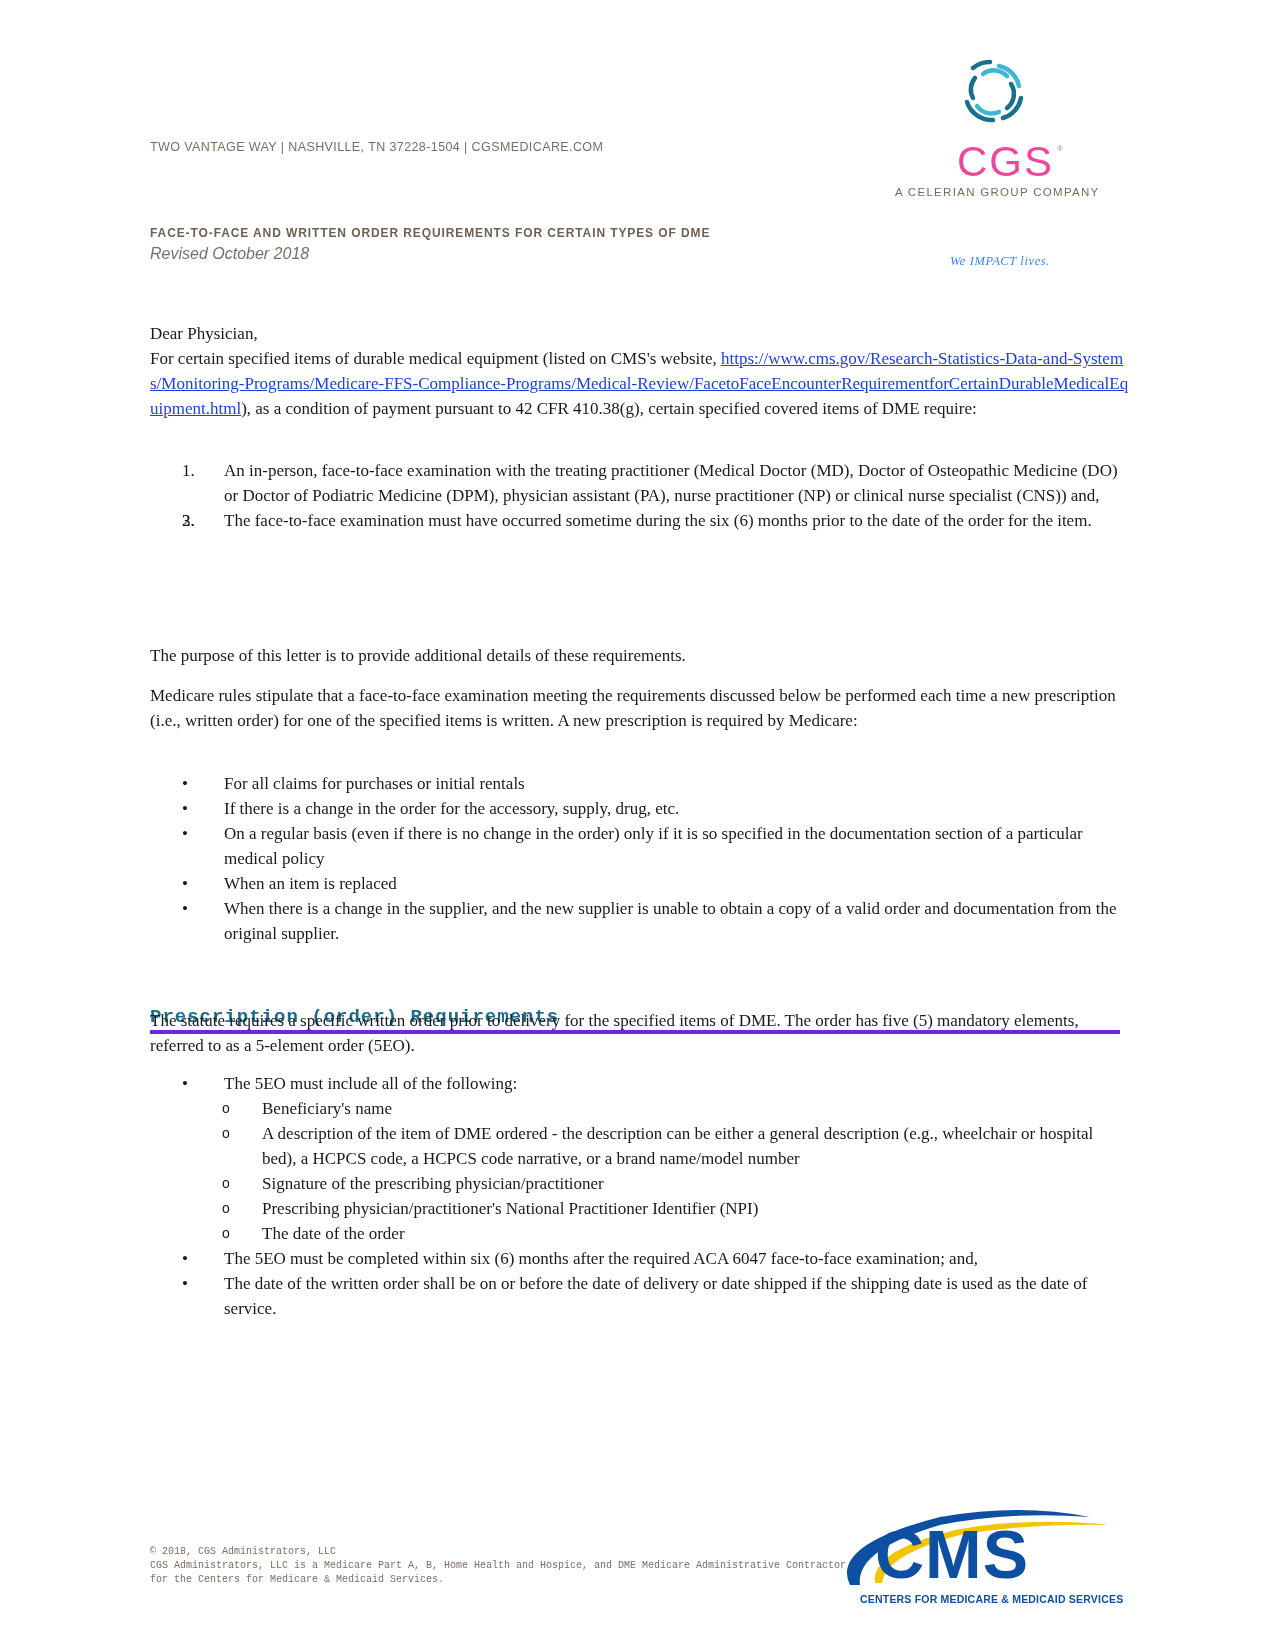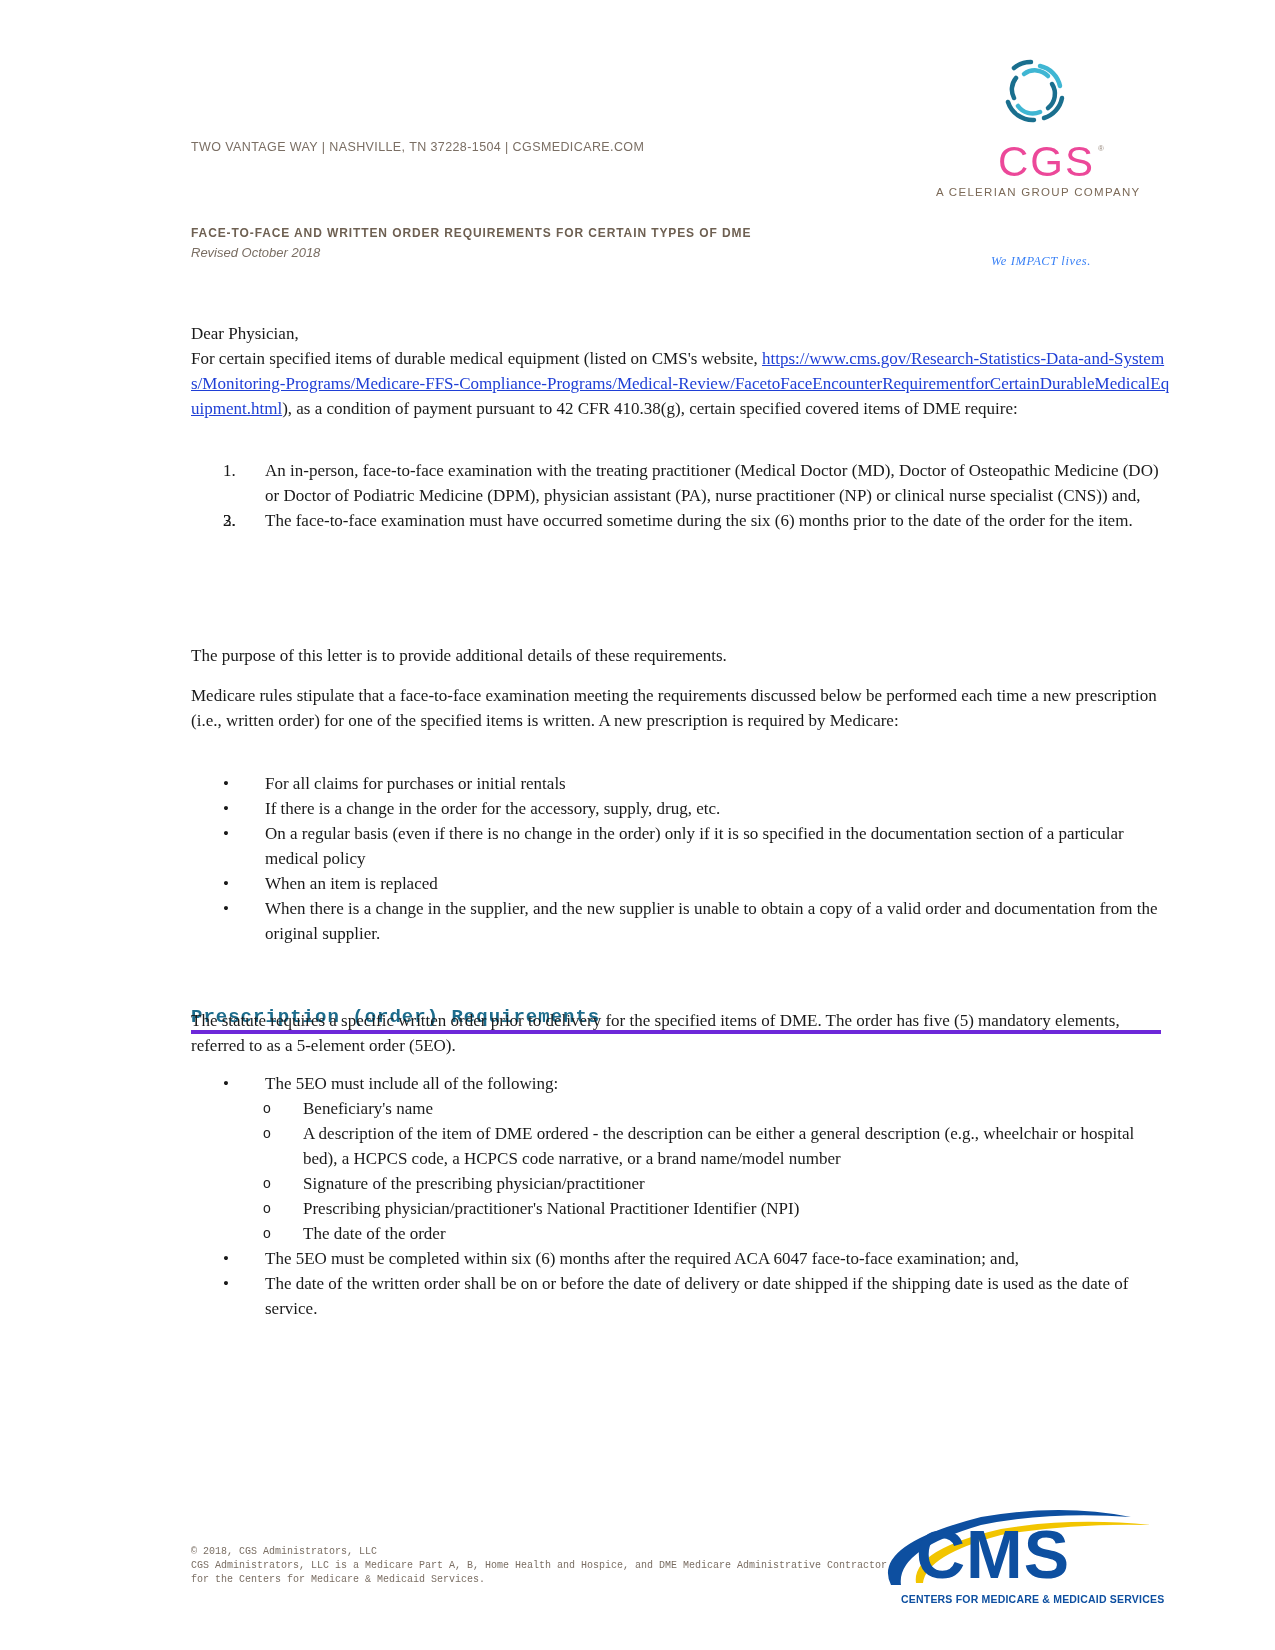--- a/index.html
+++ b/index.html
@@ -1,20 +1,20 @@
 <!DOCTYPE html>
 <html><head>
 <meta charset="utf-8">
 <style>
   html, body { margin: 0; padding: 0; background: #ffffff; }
   body { width: 1275px; height: 1650px; position: relative; overflow: hidden; font-family: "Liberation Serif", serif; color: #1a1a1a; }
-  .abs { position: absolute; margin-left: 41px; }
+  .abs { position: absolute; }
   .address { left: 150px; top: 140px; font-family: "Liberation Sans", sans-serif; font-size: 12.5px; letter-spacing: 0.4px; color: #7a6e63; }
   .doc-title { left: 150px; top: 226px; font-family: "Liberation Sans", sans-serif; font-size: 12px; font-weight: bold; letter-spacing: 0.9px; color: #6e6052; text-align: center; }
-  .revised { left: 150px; top: 245px; font-family: "Liberation Sans", sans-serif; font-size: 13px; font-style: italic; color: #7a6e63; }
+  .revised { left: 150px; top: 245px; font-family: "Liberation Sans", sans-serif; font-size: 16px; font-style: italic; color: #7a6e63; }
   .tagline { left: 950px; top: 254px; font-family: "Liberation Serif", serif; font-size: 12.5px; font-style: italic; letter-spacing: 0.6px; color: #3b82f6; }
   .logo-wrap { left: 895px; top: 58px; width: 230px; height: 150px; }
   .cgs-text { position: absolute; left: 62px; top: 80px; font-family: "Liberation Sans", sans-serif; font-size: 42px; letter-spacing: 2px; color: #ec4899; }
   .cgs-reg { position: absolute; left: 162px; top: 86px; font-size: 8px; color: #9a8c80; font-family: "Liberation Sans", sans-serif; }
   .celerian { position: absolute; left: 0; top: 128px; width: 230px; text-align: left; font-family: "Liberation Sans", sans-serif; font-size: 11.5px; letter-spacing: 1.3px; color: #7c6a58; }
 
   .body-text { font-size: 17px; line-height: 25px; font-family: "Liberation Serif", serif; }
   .salutation { left: 150px; top: 321px; }
   .para { left: 150px; width: 980px; }
   a.link { color: #1f3fd6; text-decoration: underline; }

